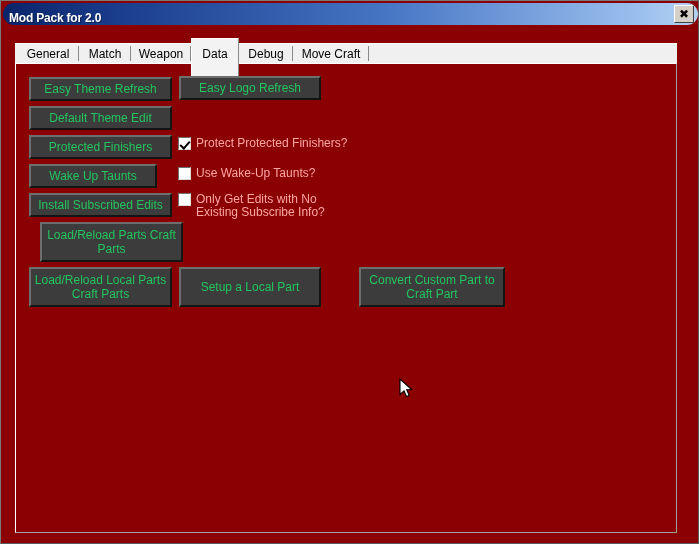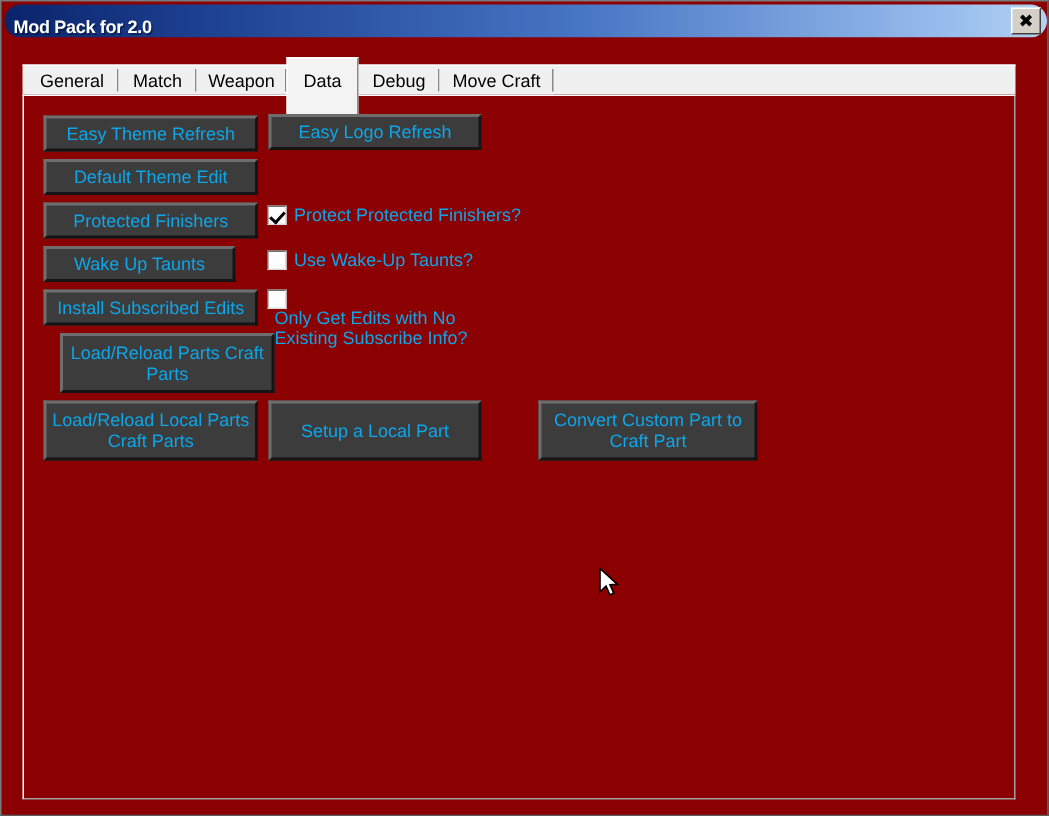--- a/index.html
+++ b/index.html
@@ -142,21 +142,21 @@
     box-sizing: border-box;
     border: 1px solid #ffffff;
     border-right-color: #a0a0a0;
     border-bottom-color: #a0a0a0;
   }
 
   
   .btn {
     position: absolute;
     background: #3c3c3c;
-    color: #0ea5e9;
+    color: #22c55e;
     font-size: 12px;
     box-sizing: border-box;
     border: 2px solid;
     border-top-color: #6e6e6e;
     border-left-color: #6e6e6e;
     border-right-color: #141414;
     border-bottom-color: #141414;
     display: flex;
     align-items: center;
     justify-content: center;
@@ -189,21 +189,21 @@
     position: absolute;
     left: 3px;
     top: 1px;
     width: 4px;
     height: 8px;
     border: solid #000000;
     border-width: 0 2px 2px 0;
     transform: rotate(42deg);
   }
   .cblabel {
-    color: #0ea5e9;
+    color: #fca5a5;
     font-size: 12px;
     line-height: 13px;
     margin-left: 5px;
     white-space: pre-line;
     cursor: default;
   }
 
   
   #cursor {
     position: absolute;
@@ -255,21 +255,21 @@
         <div class="cbrow" style="left:162px; top:73px;">
           <span class="cbox checked"></span>
           <span class="cblabel">Protect Protected Finishers?</span>
         </div>
 
         <div class="cbrow" style="left:162px; top:103px;">
           <span class="cbox"></span>
           <span class="cblabel">Use Wake-Up Taunts?</span>
         </div>
 
-        <div class="cbrow" style="left:162px; top:129px;flex-direction:column;">
+        <div class="cbrow" style="left:162px; top:129px;">
           <span class="cbox"></span>
           <span class="cblabel">Only Get Edits with No
 Existing Subscribe Info?</span>
         </div>
 
       </div>
     </div>
   </div>
 
   <svg id="cursor" width="16" height="22" viewBox="0 0 16 22" style="left: 398px; top: 377px;">

